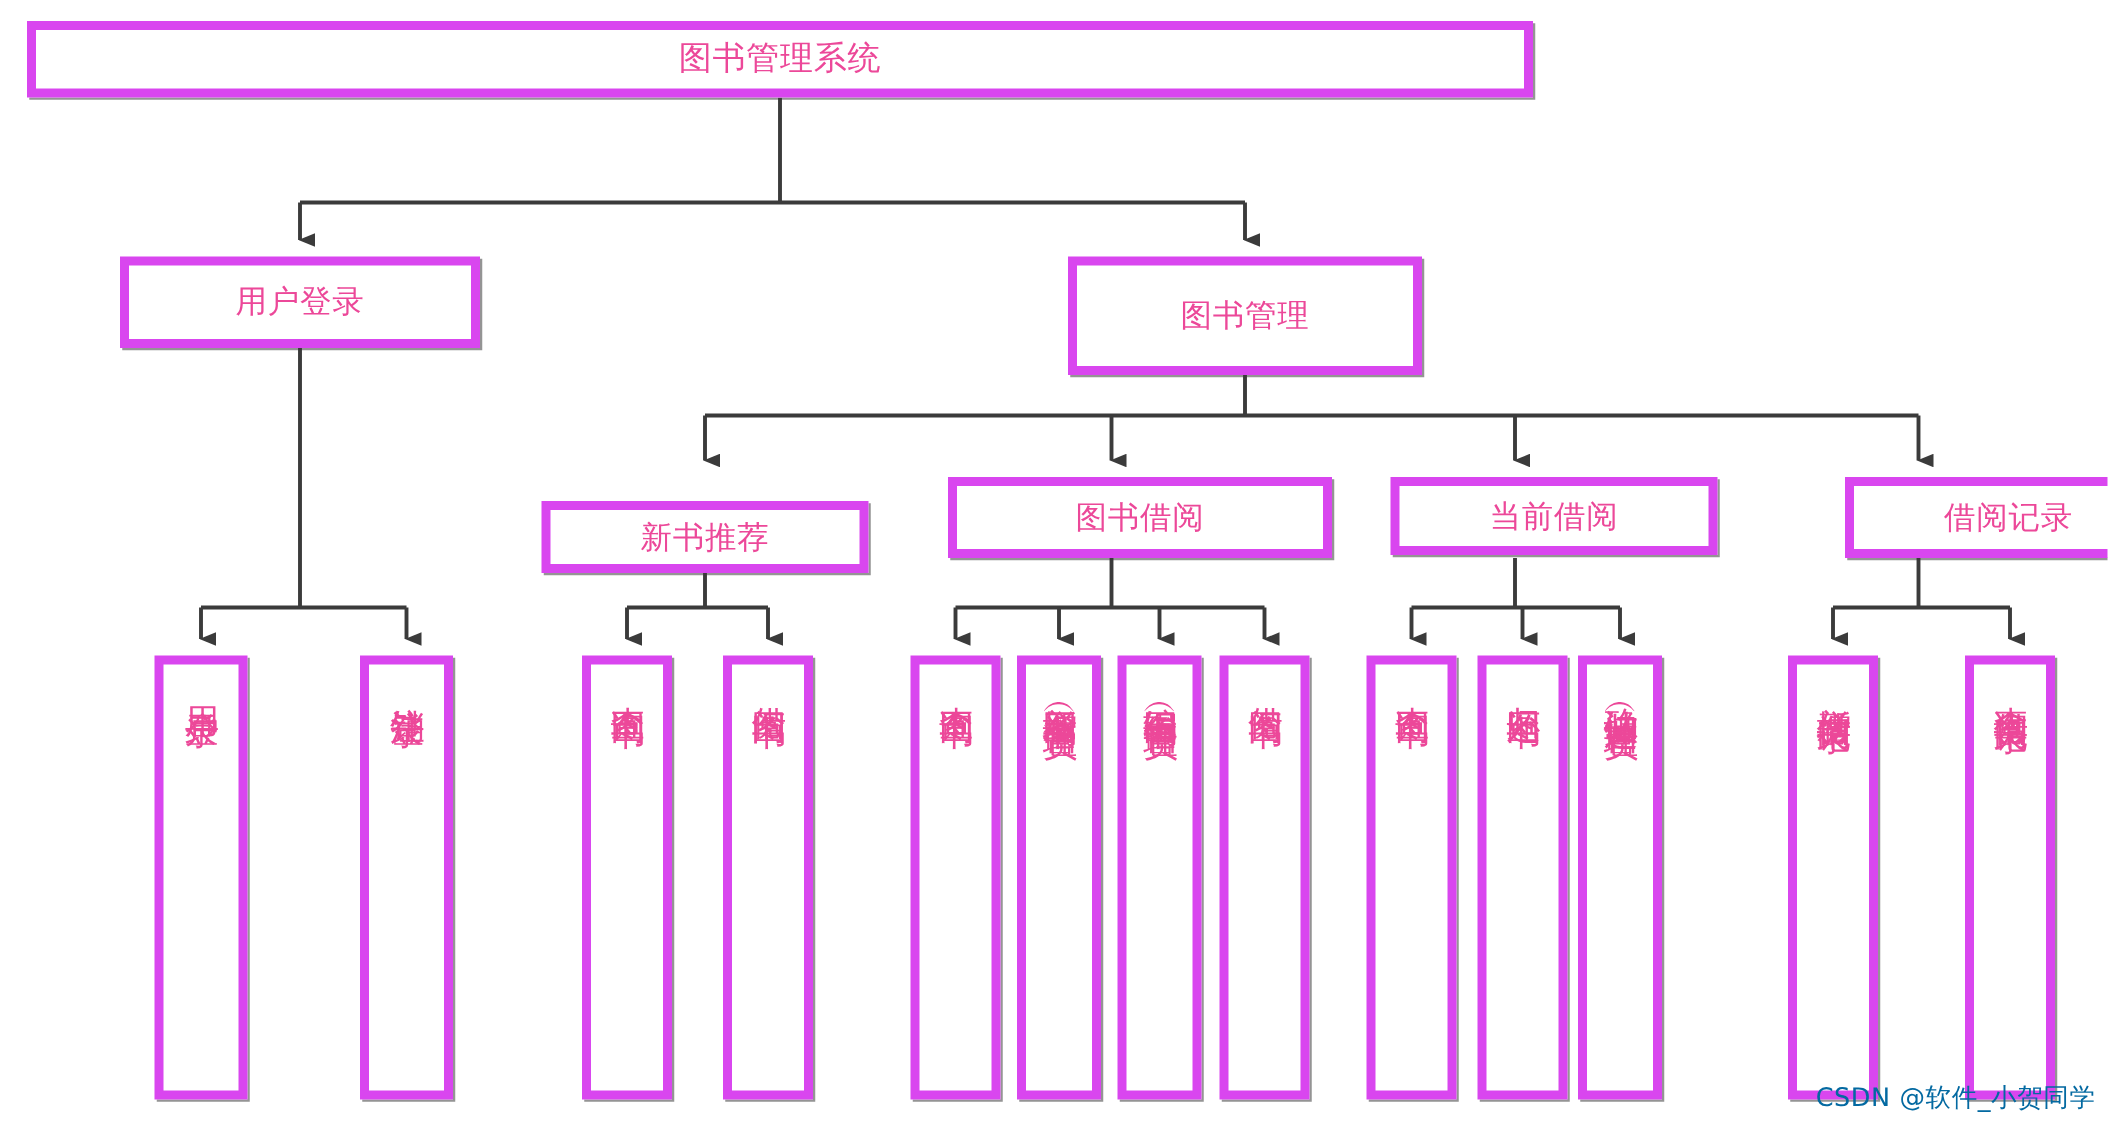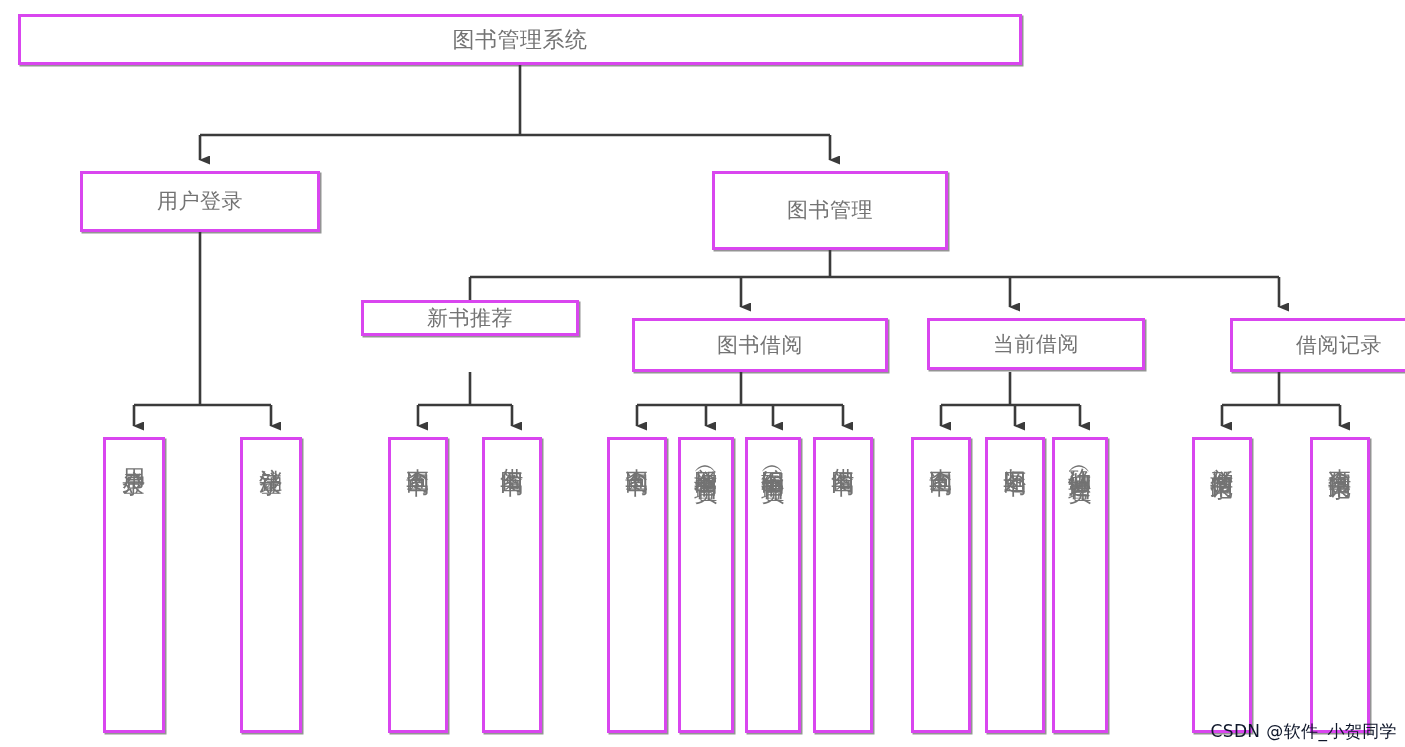--- a/index.html
+++ b/index.html
@@ -25,26 +25,26 @@
     left: 0;
     top: 0;
     width: 1405px;
     height: 747px;
     pointer-events: none;
   }
   .node {
     position: absolute;
     box-sizing: border-box;
     background: #ffffff;
-    border: 3px solid #d946ef;
+    border: 6px solid #d946ef;
     box-shadow: 1.5px 1.5px 0 rgba(60,60,60,0.55);
     display: flex;
     align-items: center;
     justify-content: center;
-    color: #737373;
+    color: #ec4899;
   }
   .node-label {
     display: block;
     text-align: center;
     line-height: 1.0;
     white-space: nowrap;
   }
   
   .node.h .node-label {
     font-size: 21px;
@@ -65,21 +65,21 @@
     font-size: 23px;
     line-height: 1.06;
     letter-spacing: 2px;
     white-space: nowrap;
   }
   .watermark {
     position: absolute;
     right: 8px;
     bottom: 4px;
     font-size: 17px;
-    color: #0f172a;
+    color: #0369a1;
     letter-spacing: 0.4px;
     white-space: nowrap;
     pointer-events: none;
   }
 </style>
 </head>
 <body>
 
 <div id="diagram-root">
 
@@ -130,21 +130,21 @@
     <span class="node-label">图书管理系统</span>
   </div>
 
   <div class="node h" style="left: 80px; top: 171px; width: 240px; height: 61px;">
     <span class="node-label">用户登录</span>
   </div>
   <div class="node h" style="left: 712px; top: 171px; width: 236px; height: 79px;">
     <span class="node-label">图书管理</span>
   </div>
 
-  <div class="node h" style="left: 361px; top: 300px; width: 218px; height: 36px;">
+  <div class="node h" style="left: 361px; top: 334px; width: 218px; height: 48px;">
     <span class="node-label">新书推荐</span>
   </div>
   <div class="node h" style="left: 632px; top: 318px; width: 256px; height: 54px;">
     <span class="node-label">图书借阅</span>
   </div>
   <div class="node h" style="left: 901px; top: 318px; width: 218px; height: 52px; margin-left: 26px;">
     <span class="node-label">当前借阅</span>
   </div>
   <div class="node h" style="left: 1230px; top: 318px; width: 218px; height: 54px;">
     <span class="node-label">借阅记录</span>

